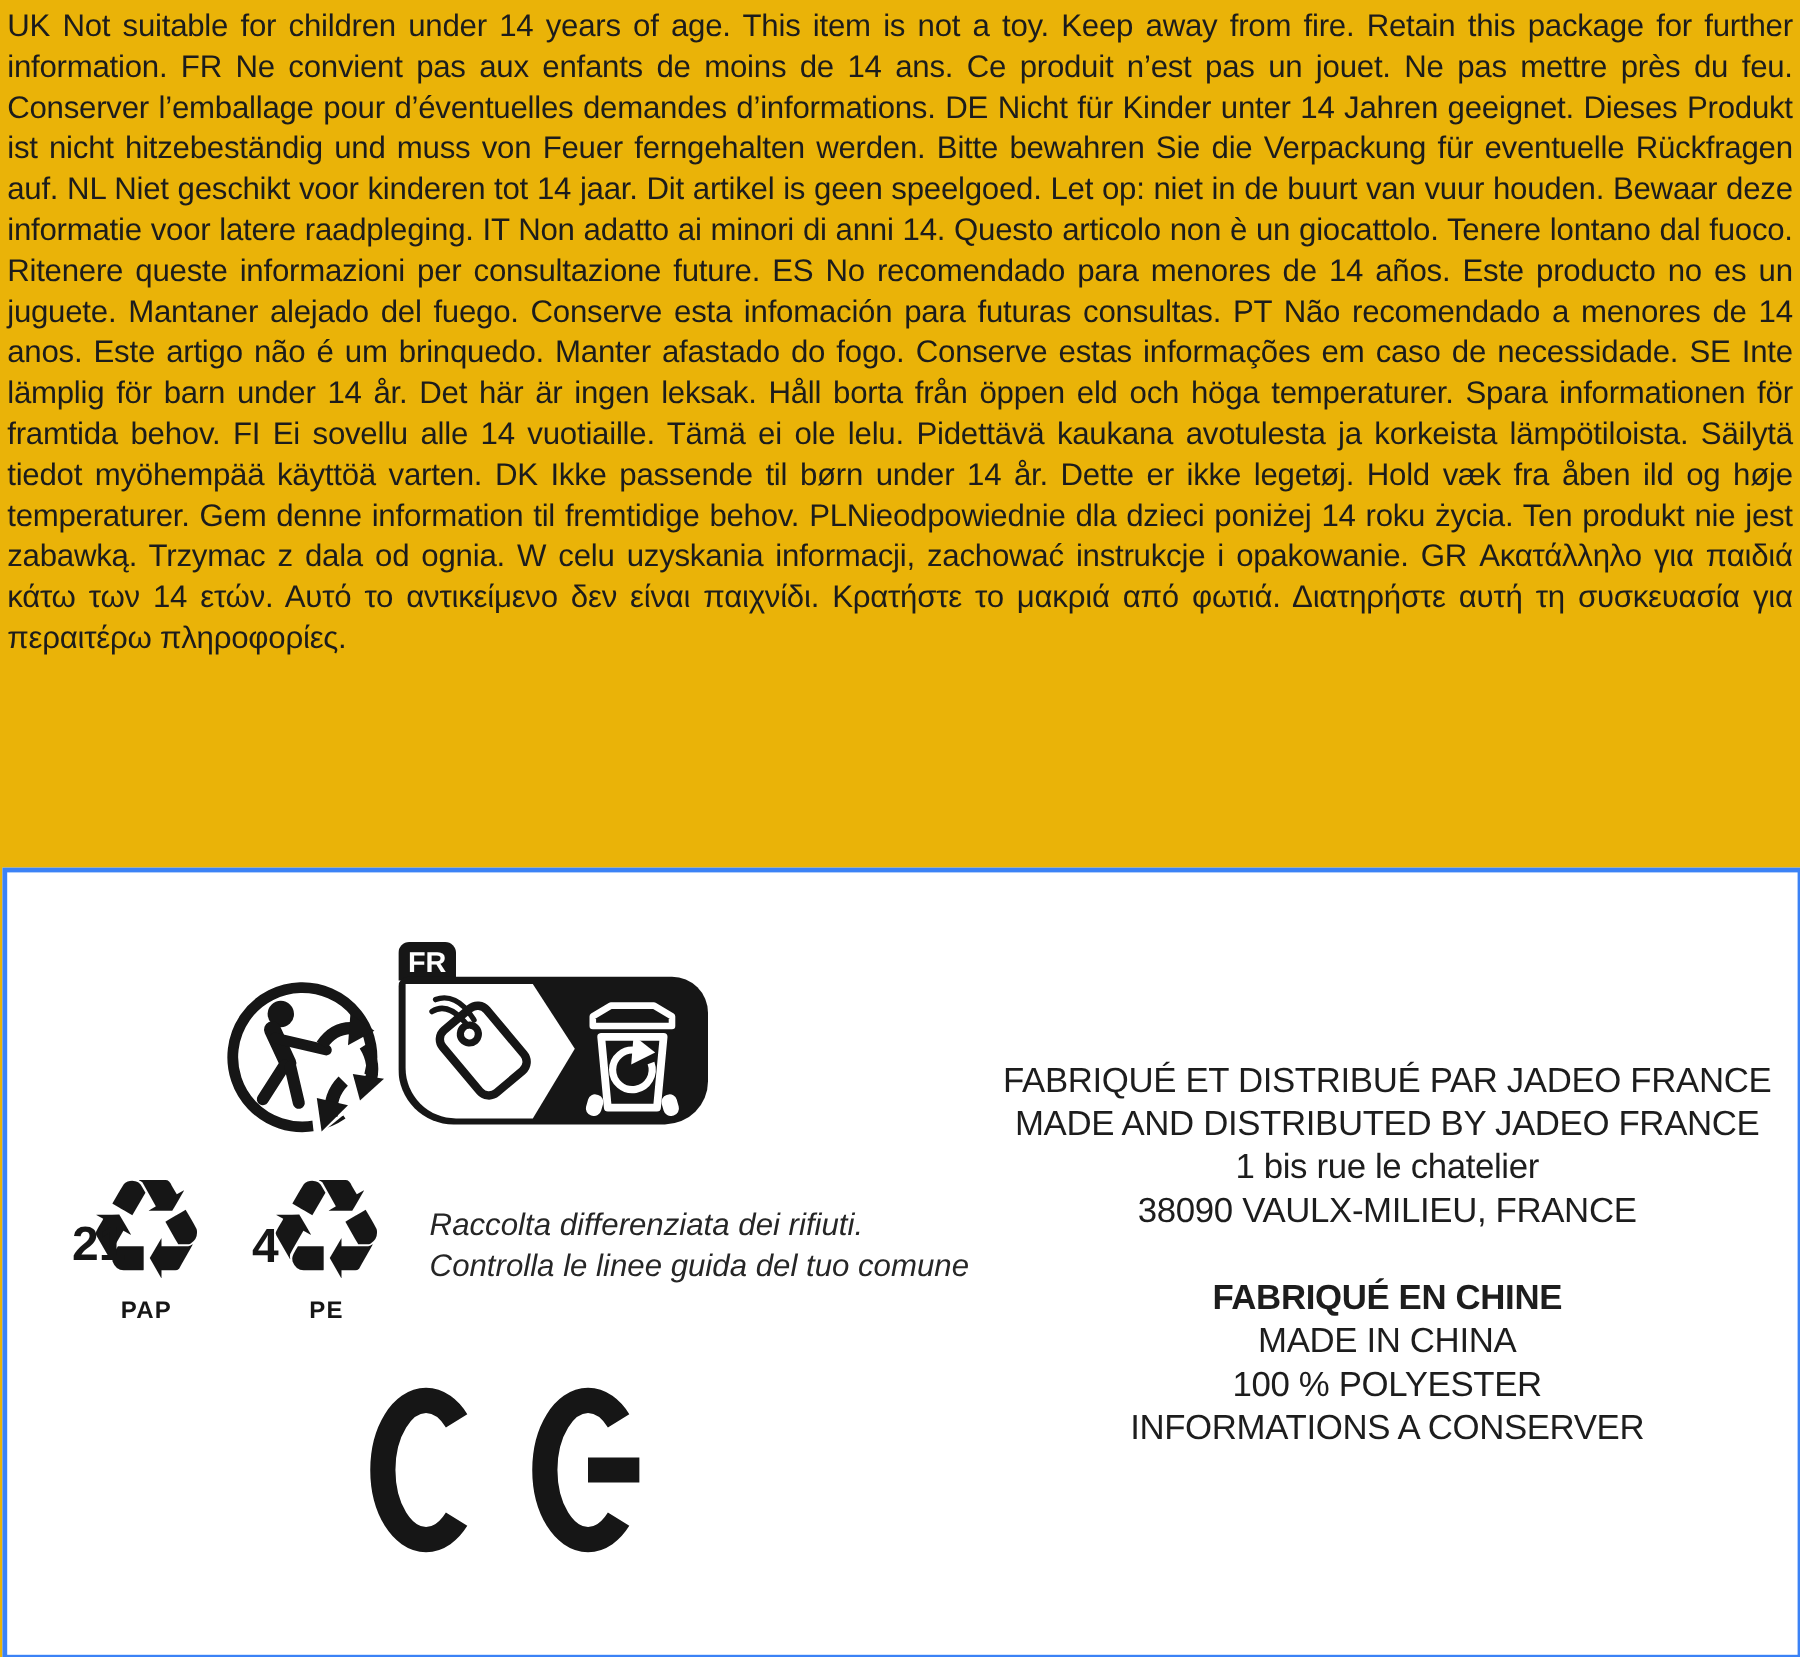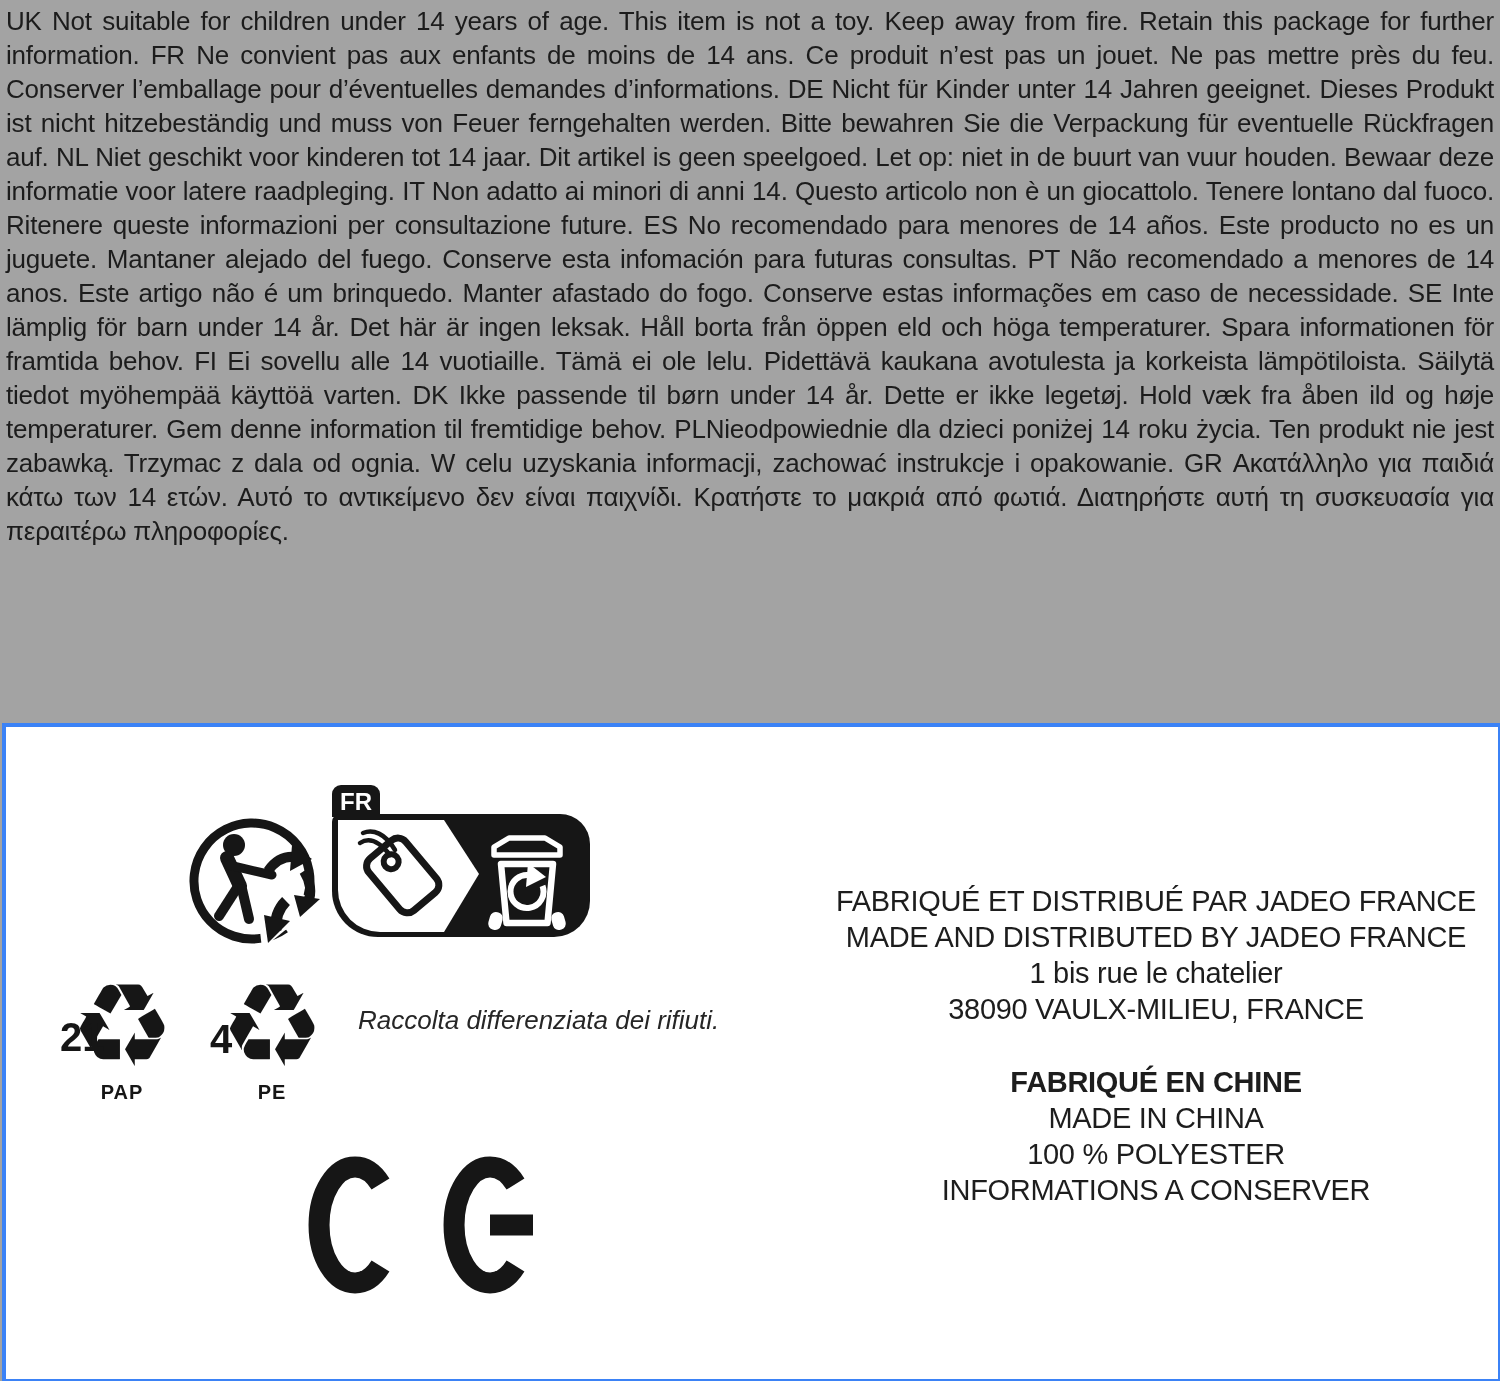--- a/index.html
+++ b/index.html
@@ -1,17 +1,17 @@
 <!DOCTYPE html>
 <html><head>
 <meta charset="utf-8">
 <style>
   html,body{margin:0;padding:0;background:#ffffff;}
   .sheet{
-    position:relative;width:1500px;height:1381px;background:#a3a3a3;overflow:hidden;
+    position:relative;width:1500px;height:1381px;background:#eab308;overflow:hidden;
     font-family:"Liberation Sans",sans-serif;color:#1c1c1c;
   }
   
   .warnings{
     position:absolute;left:6px;top:4px;width:1488px;
     font-size:26px;line-height:34px;letter-spacing:-0.2px;
     text-align:justify;color:#1c1c1c;
   }
   
   .info-box{
@@ -95,20 +95,21 @@
     </div>
 
     <div class="recycle pe">
       <span class="glyph">♻</span>
       <span class="num">4</span>
       <span class="mat">PE</span>
     </div>
 
     <div class="note">
       <div>Raccolta differenziata dei rifiuti.</div>
+      <div>Controlla le linee guida del tuo comune</div>
     </div>
 
     <svg class="ce" role="img" width="226" height="160" viewBox="0 0 226 160" aria-label="CE">
       <path d="M 73.5 39 A 36 58 0 1 0 73.5 121" fill="none" stroke="#161616" stroke-width="21"></path>
       <path d="M 208.5 39 A 36 58 0 1 0 208.5 121" fill="none" stroke="#161616" stroke-width="21"></path>
       <path d="M 183 80 L 226 80" stroke="#161616" stroke-width="21"></path>
     </svg>
 
     <div class="mfr">
       <div class="mline">FABRIQUÉ ET DISTRIBUÉ PAR JADEO FRANCE</div>

